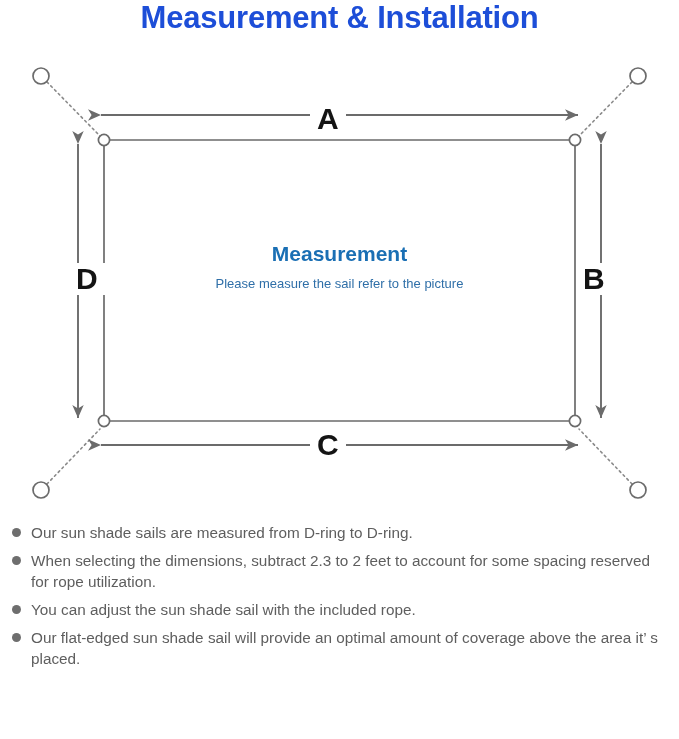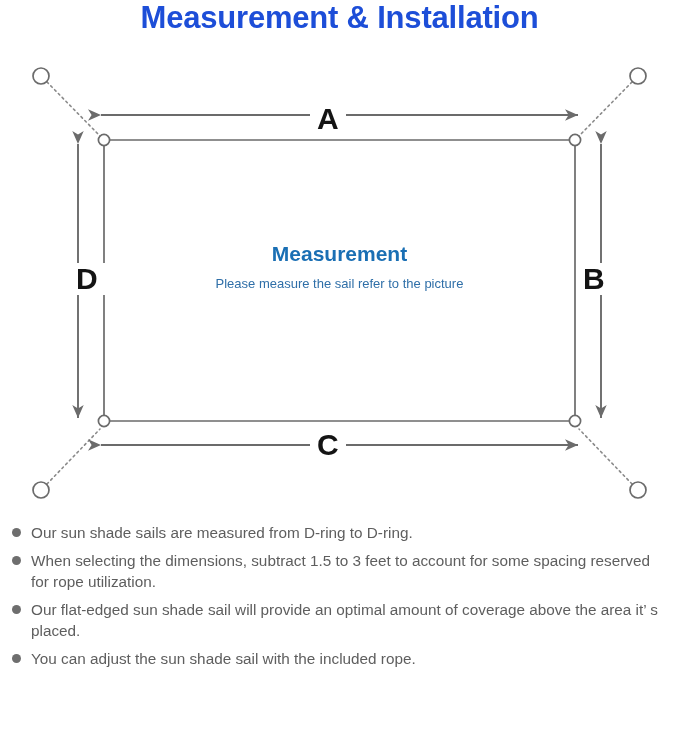--- a/index.html
+++ b/index.html
@@ -182,23 +182,23 @@
   </div>
 </div>
 
 <div id="notes">
   <div class="note">
     <span class="bullet"></span>
     <span class="note-text">Our sun shade sails are measured from D-ring to D-ring.</span>
   </div>
   <div class="note">
     <span class="bullet"></span>
-    <span class="note-text">When selecting the dimensions, subtract 1.5 to 3 feet to account for some spacing reserved for rope utilization.</span>
+    <span class="note-text">When selecting the dimensions, subtract 2.3 to 2 feet to account for some spacing reserved for rope utilization.</span>
+  </div>
+  <div class="note">
+    <span class="bullet"></span>
+    <span class="note-text">You can adjust the sun shade sail with the included rope.</span>
   </div>
   <div class="note">
     <span class="bullet"></span>
     <span class="note-text">Our flat-edged sun shade sail will provide an optimal amount of coverage above the area it’ s placed.</span>
   </div>
-  <div class="note">
-    <span class="bullet"></span>
-    <span class="note-text">You can adjust the sun shade sail with the included rope.</span>
-  </div>
 </div>
 
 </body></html>

